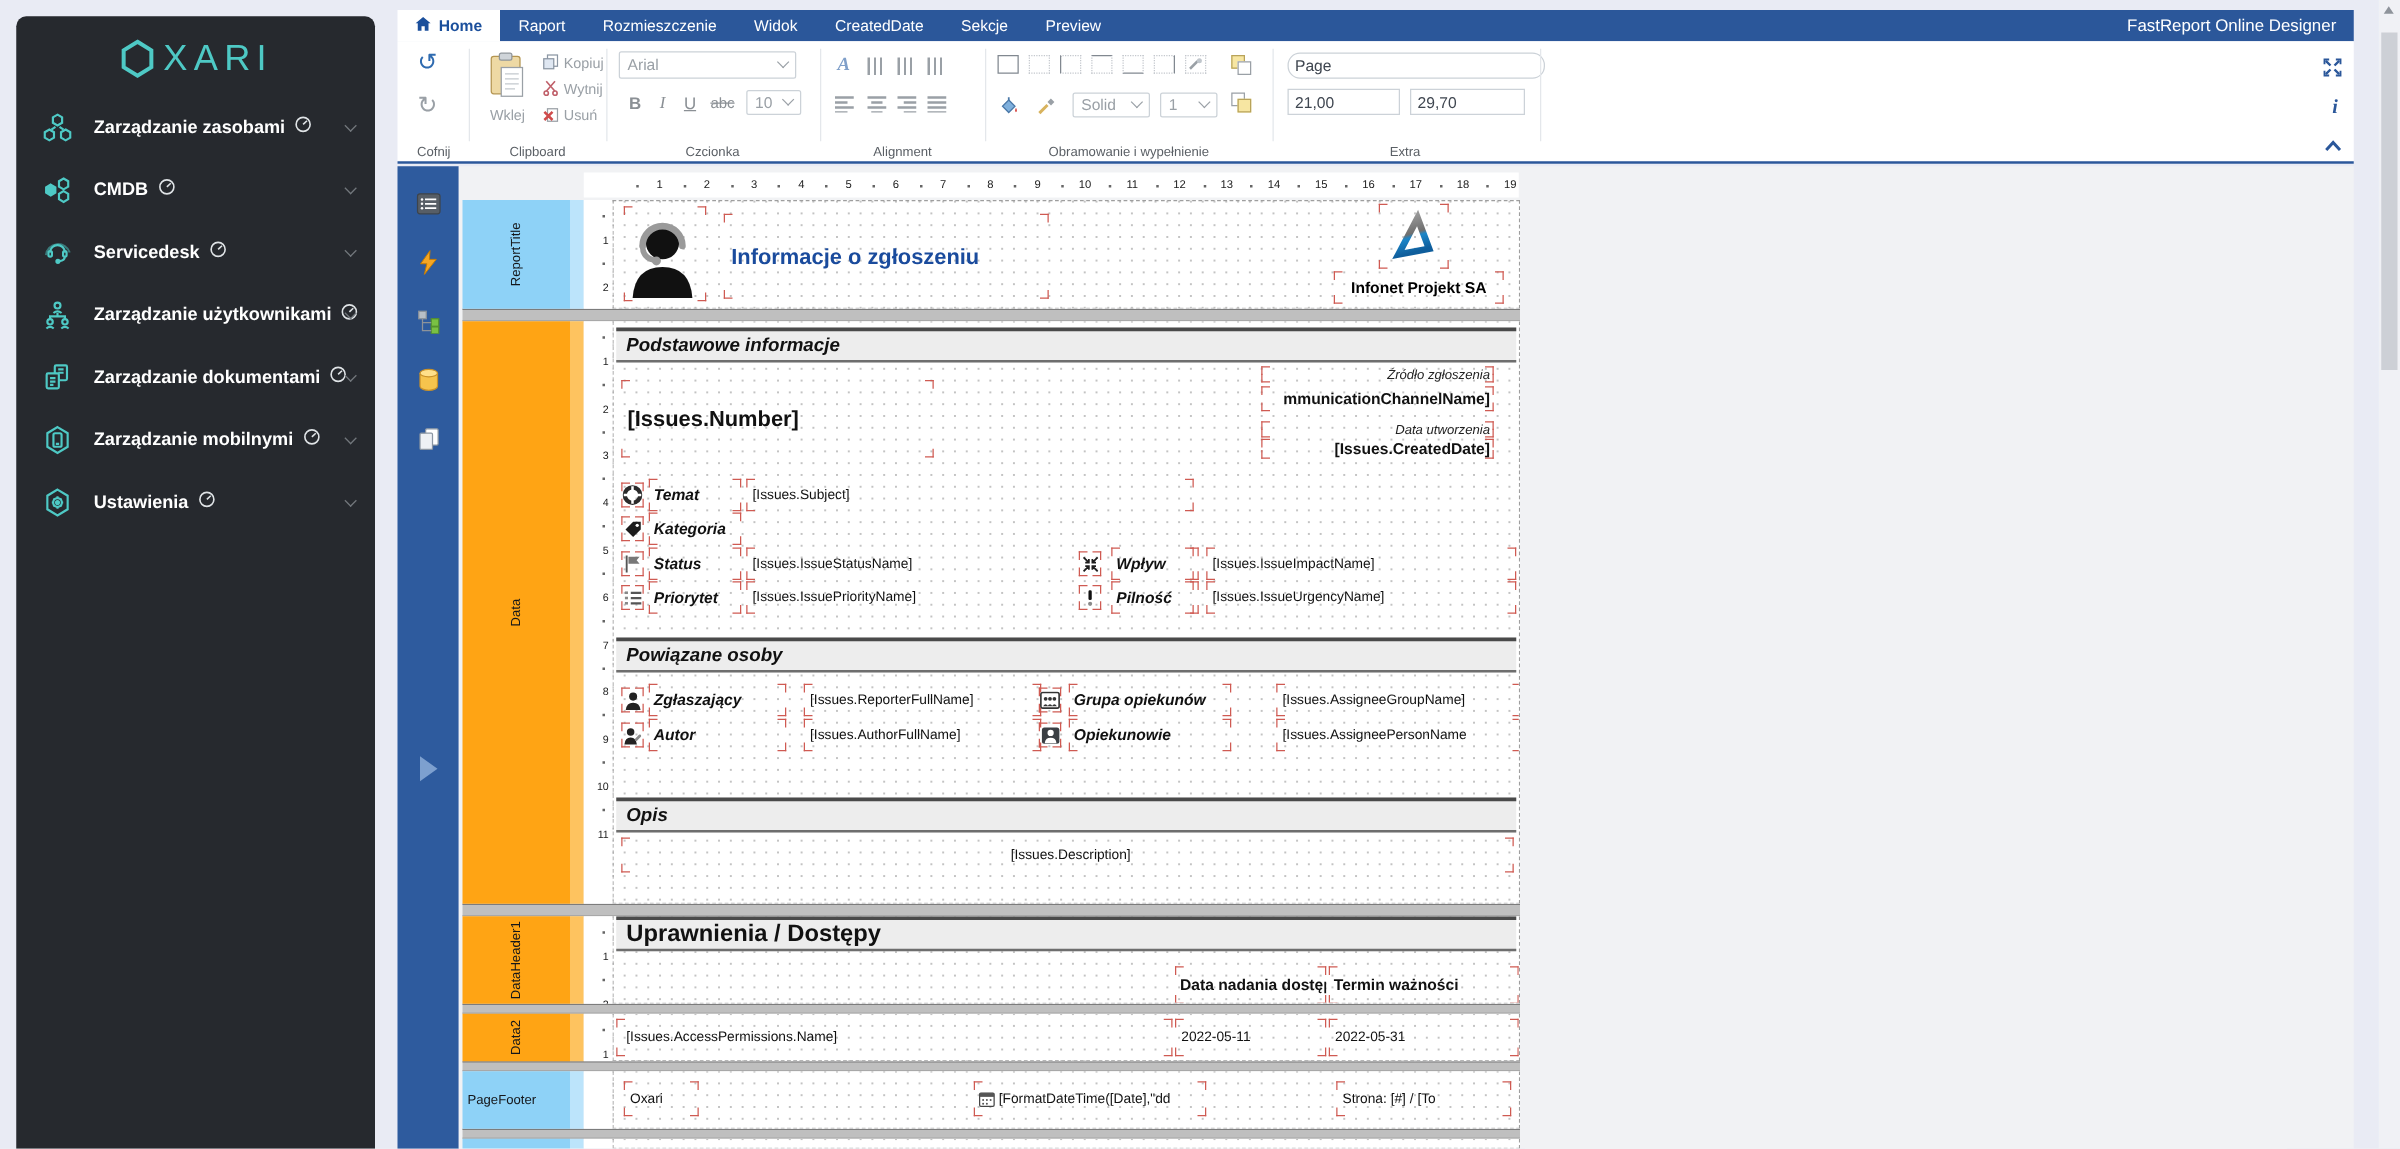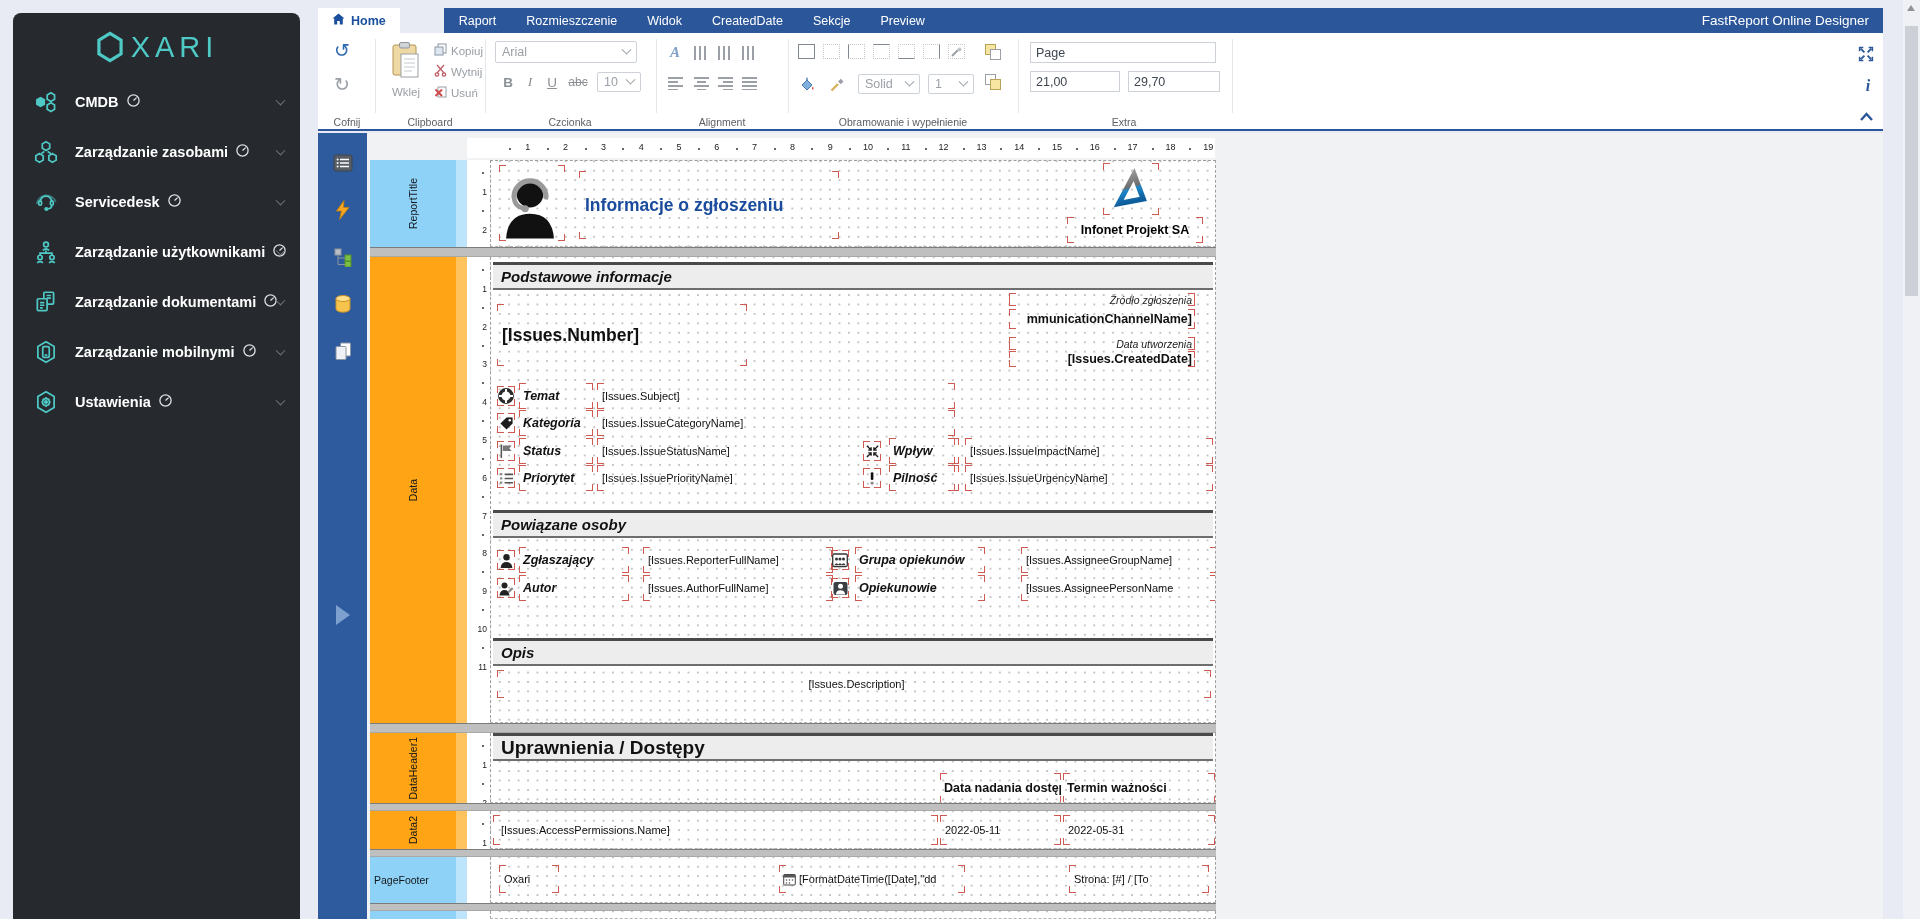--- a/index.html
+++ b/index.html
@@ -15,21 +15,21 @@
   .menu-item{position:relative;height:50px;display:flex;align-items:center;padding:0 30px 0 20px;cursor:pointer;}
   .menu-item .mi-icon{width:26px;height:26px;flex:0 0 26px;display:flex;align-items:center;justify-content:center;}
   .menu-item .mi-label{color:#fff;font-size:14.5px;font-weight:700;margin-left:16px;white-space:nowrap;}
   .gauge{margin-left:7px;flex:0 0 15px;}
   .mi-chev{position:absolute;right:16px;top:50%;width:7px;height:7px;border-right:1.6px solid #73787d;border-bottom:1.6px solid #73787d;transform:translateY(-70%) rotate(45deg);}
   .menu-toggle{margin-top:2px;}
 
   
   #tabbar{position:absolute;left:318px;top:8px;width:1565px;height:25px;display:flex;}
   .tab-home{background:#fff;color:#1b4f9c;display:flex;align-items:center;gap:6px;padding:0 14px;font-size:12.5px;font-weight:700;cursor:pointer;}
-  .tab-blue{flex:1;background:#2b579a;display:flex;align-items:center;margin-left:44px;}
+  .tab-blue{flex:1;background:#2b579a;display:flex;align-items:center;}
   .tab{color:#fff;font-size:12.5px;padding:0 15px;height:100%;display:flex;align-items:center;cursor:pointer;}
   .brand{margin-left:auto;color:#fff;font-size:13.5px;padding-right:14px;}
 
   
   #ribbon{position:absolute;left:318px;top:33px;width:1565px;height:98px;background:#fff;border-bottom:2px solid #2b579a;}
   .rsep{position:absolute;top:6px;bottom:16px;width:1px;background:#e4e7eb;}
   .glabel{position:absolute;bottom:1px;font-size:10.5px;color:#5b6066;transform:translateX(-50%);white-space:nowrap;}
   .ric{position:absolute;display:flex;align-items:center;gap:4px;font-size:11.5px;color:#9aa0a6;cursor:pointer;}
   .glyph-undo{font-size:19px;color:#2f6bb0;line-height:1;}
   .glyph-redo{font-size:19px;color:#9aa0a6;line-height:1;}
@@ -116,43 +116,43 @@
             <polygon points="12,2 21,7.5 21,18.5 12,24 3,18.5 3,7.5" fill="none" stroke="#4ec9c5" stroke-width="2.6"></polygon>
           </svg>
       </span>
       <span class="logo-rest">XARI</span>
     </div>
     <div class="menu">
 
       <div class="menu-item">
         <span class="mi-icon">
           <svg width="26" height="26" viewBox="0 0 24 24" fill="none" stroke="#4ec9c5" stroke-width="1.6">
-              <path d="M7 8 L10.4 10 V14 L7 16 L3.6 14 V10 Z" fill="#4ec9c5"></path>
-              <path d="M16.5 3.5 L19.9 5.5 V9.5 L16.5 11.5 L13.1 9.5 V5.5 Z"></path>
-              <path d="M16.5 12.8 L19.9 14.8 V18.8 L16.5 20.8 L13.1 18.8 V14.8 Z"></path>
+              <path d="M12 2.5 L15.4 4.5 V8.5 L12 10.5 L8.6 8.5 V4.5 Z"></path>
+              <path d="M6 13.5 L9.4 15.5 V19.5 L6 21.5 L2.6 19.5 V15.5 Z"></path>
+              <path d="M18 13.5 L21.4 15.5 V19.5 L18 21.5 L14.6 19.5 V15.5 Z"></path>
+              <path d="M10.5 11.5 L7.5 13.5 M13.5 11.5 L16.5 13.5"></path>
             </svg>
         </span>
-        <span class="mi-label">CMDB</span>
+        <span class="mi-label">Zarządzanie zasobami</span>
         <span class="gauge"><svg width="15" height="15" viewBox="0 0 15 15" fill="none" stroke="#dfe3e6" stroke-width="1.3">
               <circle cx="7.5" cy="7.5" r="5.6"></circle>
               <path d="M7.5 7.5 L10.6 4.6"></path>
             </svg></span>
         <span class="mi-chev"></span>
       </div>
 
       <div class="menu-item">
         <span class="mi-icon">
           <svg width="26" height="26" viewBox="0 0 24 24" fill="none" stroke="#4ec9c5" stroke-width="1.6">
-              <path d="M12 2.5 L15.4 4.5 V8.5 L12 10.5 L8.6 8.5 V4.5 Z"></path>
-              <path d="M6 13.5 L9.4 15.5 V19.5 L6 21.5 L2.6 19.5 V15.5 Z"></path>
-              <path d="M18 13.5 L21.4 15.5 V19.5 L18 21.5 L14.6 19.5 V15.5 Z"></path>
-              <path d="M10.5 11.5 L7.5 13.5 M13.5 11.5 L16.5 13.5"></path>
+              <path d="M7 8 L10.4 10 V14 L7 16 L3.6 14 V10 Z" fill="#4ec9c5"></path>
+              <path d="M16.5 3.5 L19.9 5.5 V9.5 L16.5 11.5 L13.1 9.5 V5.5 Z"></path>
+              <path d="M16.5 12.8 L19.9 14.8 V18.8 L16.5 20.8 L13.1 18.8 V14.8 Z"></path>
             </svg>
         </span>
-        <span class="mi-label">Zarządzanie zasobami</span>
+        <span class="mi-label">CMDB</span>
         <span class="gauge"><svg width="15" height="15" viewBox="0 0 15 15" fill="none" stroke="#dfe3e6" stroke-width="1.3">
               <circle cx="7.5" cy="7.5" r="5.6"></circle>
               <path d="M7.5 7.5 L10.6 4.6"></path>
             </svg></span>
         <span class="mi-chev"></span>
       </div>
 
       <div class="menu-item">
         <span class="mi-icon">
           <svg width="26" height="26" viewBox="0 0 24 24" fill="none" stroke="#4ec9c5" stroke-width="1.6">
@@ -379,21 +379,21 @@
         <span class="sq1"></span>
         <span class="sq2"></span>
       </div>
     <div class="layerbtn" style="left:666px;top:40px;">
         <span class="sq2" style="left:1px;top:1px;"></span>
         <span class="sq1" style="left:6px;top:6px;"></span>
       </div>
     <div class="rsep" style="left:700px;"></div>
     <div class="glabel" style="left:585px;">Obramowanie i wypełnienie</div>
 
-    <input class="rinput" style="left: 712px; top: 9px; width: 186px;" value="Page">
+    <input class="rinput" style="left: 712px; top: 9px; width: 206px; border-radius: 10px;" value="Page">
     <input class="rinput" style="left: 712px; top: 38px; width: 90px;" value="21,00">
     <input class="rinput" style="left: 810px; top: 38px; width: 92px;" value="29,70">
     <div class="rsep" style="left:914px;"></div>
     <div class="glabel" style="left:806px;">Extra</div>
 
     <div class="ribbon-right-btn" style="left:1538px;top:12px;">
       <svg width="16" height="16" viewBox="0 0 15 15" fill="none" stroke="#2b579a" stroke-width="1.8">
           <path d="M2.5 2.5 L6 6 M12.5 2.5 L9 6 M2.5 12.5 L6 9 M12.5 12.5 L9 9"></path>
           <path d="M1.5 5 V1.5 H5 M10 1.5 H13.5 V5 M1.5 10 V13.5 H5 M10 13.5 H13.5 V10" stroke-width="1.4"></path>
         </svg>
@@ -577,21 +577,20 @@
           <div class="obj lbl" style="left:28px;top:126px;width:74px;height:26px;">Temat</div>
           <div class="obj val" style="left:106px;top:126px;width:358px;height:26px;">[Issues.Subject]</div>
 
           <div class="obj" style="left:6px;top:156px;width:18px;height:20px;justify-content:center;">
             <svg width="15" height="15" viewBox="0 0 16 16">
                 <path d="M1.5 8 L8 1.5 H14.5 V8 L8 14.5 Z" fill="#1c1c1c"></path>
                 <circle cx="11.5" cy="4.5" r="1.4" fill="#fff"></circle>
               </svg>
           </div>
           <div class="obj lbl" style="left:28px;top:153px;width:74px;height:26px;">Kategoria</div>
-          <div class="obj val" style="left:106px;top:153px;width:358px;height:26px;">[Issues.IssueCategoryName]</div>
 
           <div class="obj" style="left:6px;top:184px;width:18px;height:20px;justify-content:center;">
             <svg width="15" height="16" viewBox="0 0 16 17">
                 <path d="M2.5 1.5 V16" stroke="#555" stroke-width="1.6"></path>
                 <path d="M4 2.5 H13.5 L11 5.5 L13.5 8.5 H4 Z" fill="#787878"></path>
               </svg>
           </div>
           <div class="obj lbl" style="left:28px;top:181px;width:74px;height:26px;">Status</div>
           <div class="obj val" style="left:106px;top:181px;width:358px;height:26px;">[Issues.IssueStatusName]</div>
           <div class="obj" style="left:372px;top:184px;width:18px;height:20px;justify-content:center;">

